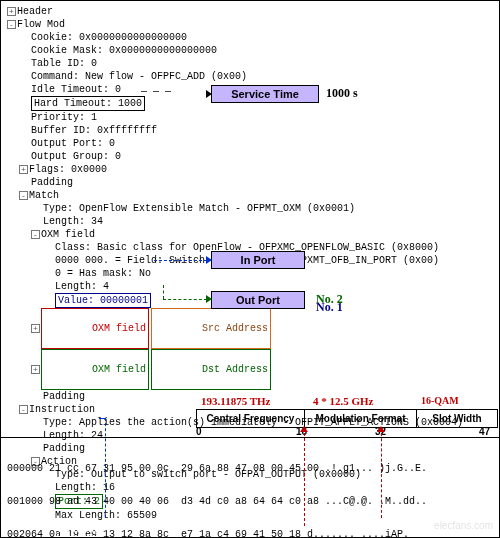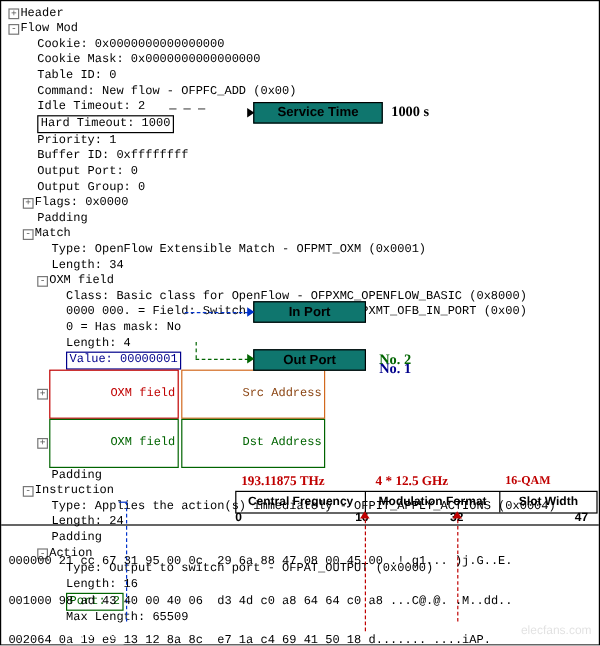--- a/index.html
+++ b/index.html
@@ -46,21 +46,21 @@
 
   .box-black { border: 1px solid #000; padding: 0 2px; display: inline-block; }
   .box-blue { border: 1px solid #00008b; color: #00008b; padding: 0 2px; display: inline-block; }
   .box-green { border: 1px solid #006400; color: #006400; padding: 0 2px; display: inline-block; }
   .box-red { border: 1px solid #c00000; color: #c00000; padding: 0 2px; display: inline-block; }
   .box-orange { border: 1px solid #d2691e; color: #8b4513; padding: 0 2px; display: inline-block; }
 
   .label-box {
     position: absolute;
     border: 1px solid #000;
-    background: #0f766e;
+    background: #c4b5fd;
     padding: 2px 8px;
     font-family: "Arial", sans-serif;
     font-size: 11px;
     font-weight: bold;
     text-align: center;
   }
   .serif-label {
     position: absolute;
     font-family: "Times New Roman", serif;
     font-size: 12px;
@@ -142,21 +142,21 @@
     </div>
 
     <div class="row">
       <span class="exp">-</span>
       <span>Flow Mod</span>
     </div>
     <div class="row indent2"><span>Cookie: 0x0000000000000000</span></div>
     <div class="row indent2"><span>Cookie Mask: 0x0000000000000000</span></div>
     <div class="row indent2"><span>Table ID: 0</span></div>
     <div class="row indent2"><span>Command: New flow - OFPFC_ADD (0x00)</span></div>
-    <div class="row indent2"><span>Idle Timeout: 2</span></div>
+    <div class="row indent2"><span>Idle Timeout: 0</span></div>
     <div class="row indent2">
       <span class="box-black">Hard Timeout: 1000</span>
     </div>
     <div class="row indent2"><span>Priority: 1</span></div>
     <div class="row indent2"><span>Buffer ID: 0xffffffff</span></div>
     <div class="row indent2"><span>Output Port: 0</span></div>
     <div class="row indent2"><span>Output Group: 0</span></div>
     <div class="row indent1">
       <span class="exp">+</span>
       <span>Flags: 0x0000</span>

